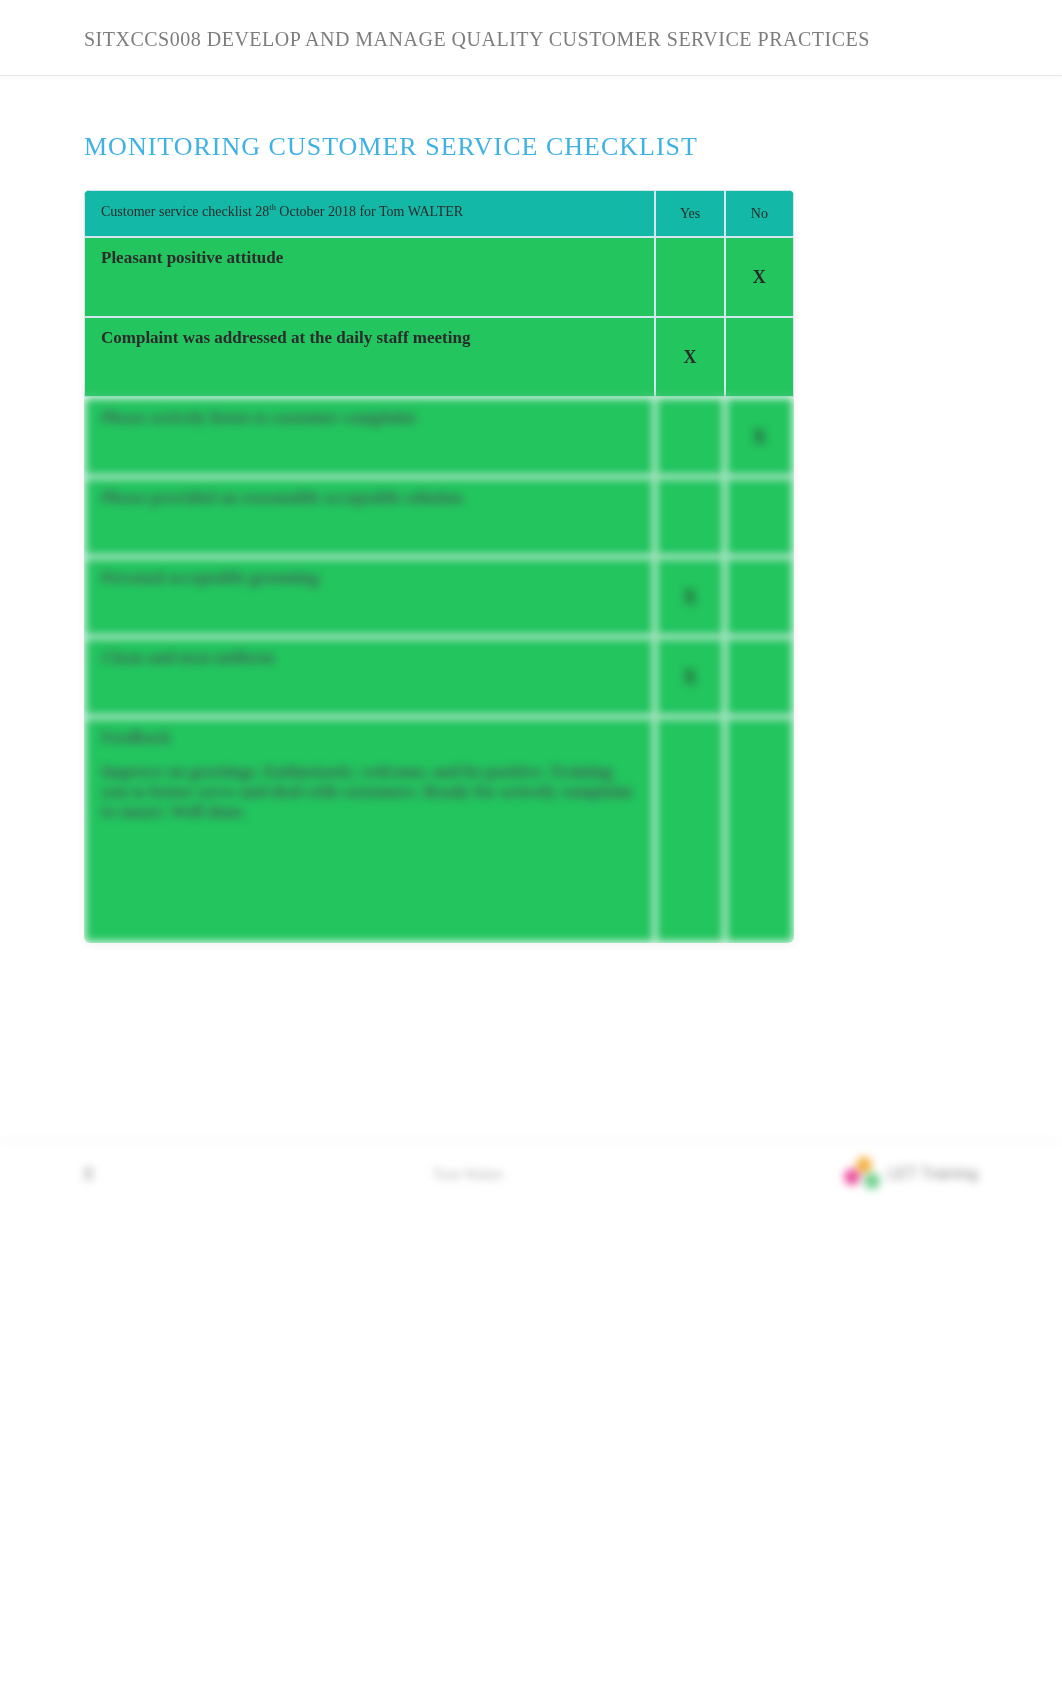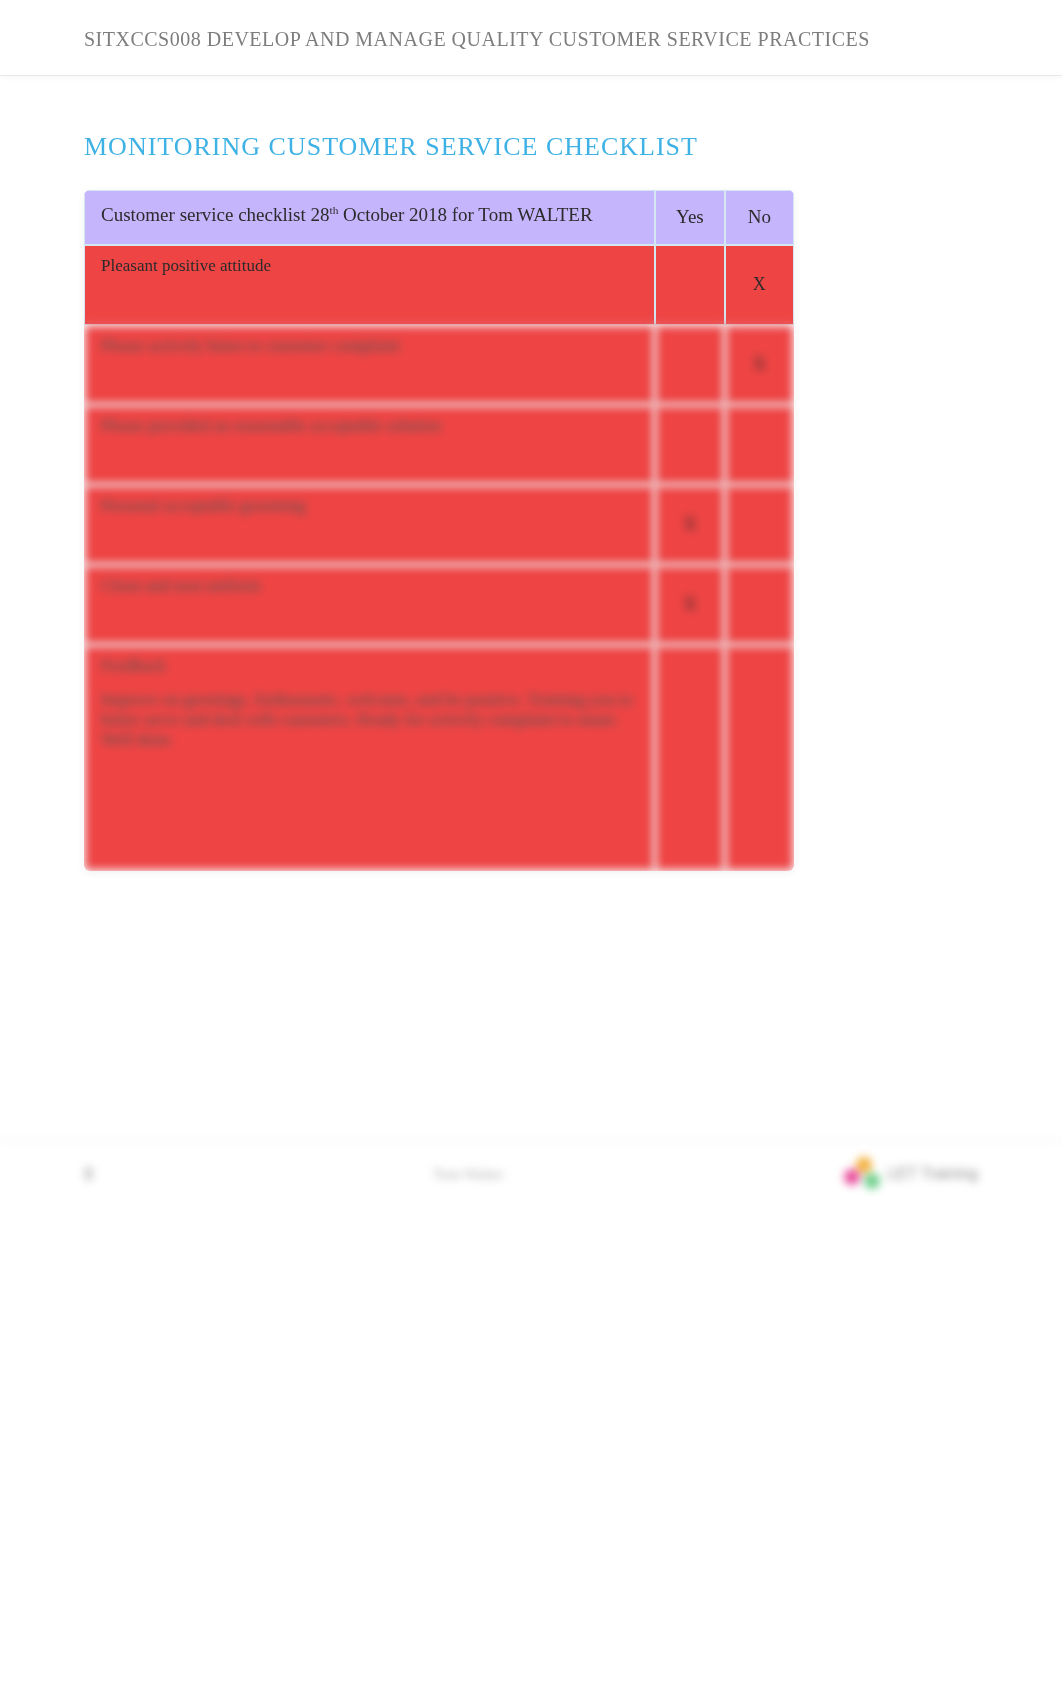--- a/index.html
+++ b/index.html
@@ -36,41 +36,42 @@
       border-spacing: 0;
       border-radius: 6px;
       overflow: hidden;
       box-shadow: 0 2px 8px rgba(0,0,0,0.06);
     }
     .checklist th, .checklist td {
       border: 1px solid #d4e6ef;
       vertical-align: top;
     }
     .checklist thead th {
-      background: #c4b5fd;
+      background: #14b8a6;
       color: #2b2b2b;
       font-weight: 400;
-      font-size: 19px;
+      font-size: 14px;
       text-align: left;
     }
     .checklist thead th.desc-head {
       padding: 10px 16px 14px 16px;
       line-height: 1.5;
       width: 578px;
     }
     .checklist thead th.yes-head,
     .checklist thead th.no-head {
       text-align: center;
       vertical-align: middle;
       width: 70px;
     }
     .checklist tbody td {
-      background: #ef4444;
+      background: #22c55e;
       font-size: 17px;
       color: #2b2b2b;
+      font-weight: bold;
     }
     .checklist tbody td.desc-cell {
       padding: 10px 16px 48px 16px;
     }
     .checklist tbody td.mark-cell {
       text-align: center;
       vertical-align: middle;
       font-size: 18px;
     }
     .blurred td { filter: blur(5px); }
@@ -124,20 +125,25 @@
         <th class="yes-head">Yes</th>
         <th class="no-head">No</th>
       </tr>
     </thead>
     <tbody id="checklist-body">
     <tr>
           <td class="desc-cell">Pleasant    positive attitude</td>
           <td class="mark-cell"></td>
           <td class="mark-cell">X</td>
         </tr>
+        <tr>
+          <td class="desc-cell">Complaint was addressed at the daily staff meeting</td>
+          <td class="mark-cell">X</td>
+          <td class="mark-cell"></td>
+        </tr>
         <tr class="blurred">
           <td class="desc-cell">Please actively listen to customer complaint</td>
           <td class="mark-cell"></td>
           <td class="mark-cell">X</td>
         </tr>
         <tr class="blurred">
           <td class="desc-cell">Please provided an reasonable acceptable solution</td>
           <td class="mark-cell"></td>
           <td class="mark-cell"></td>
         </tr>

